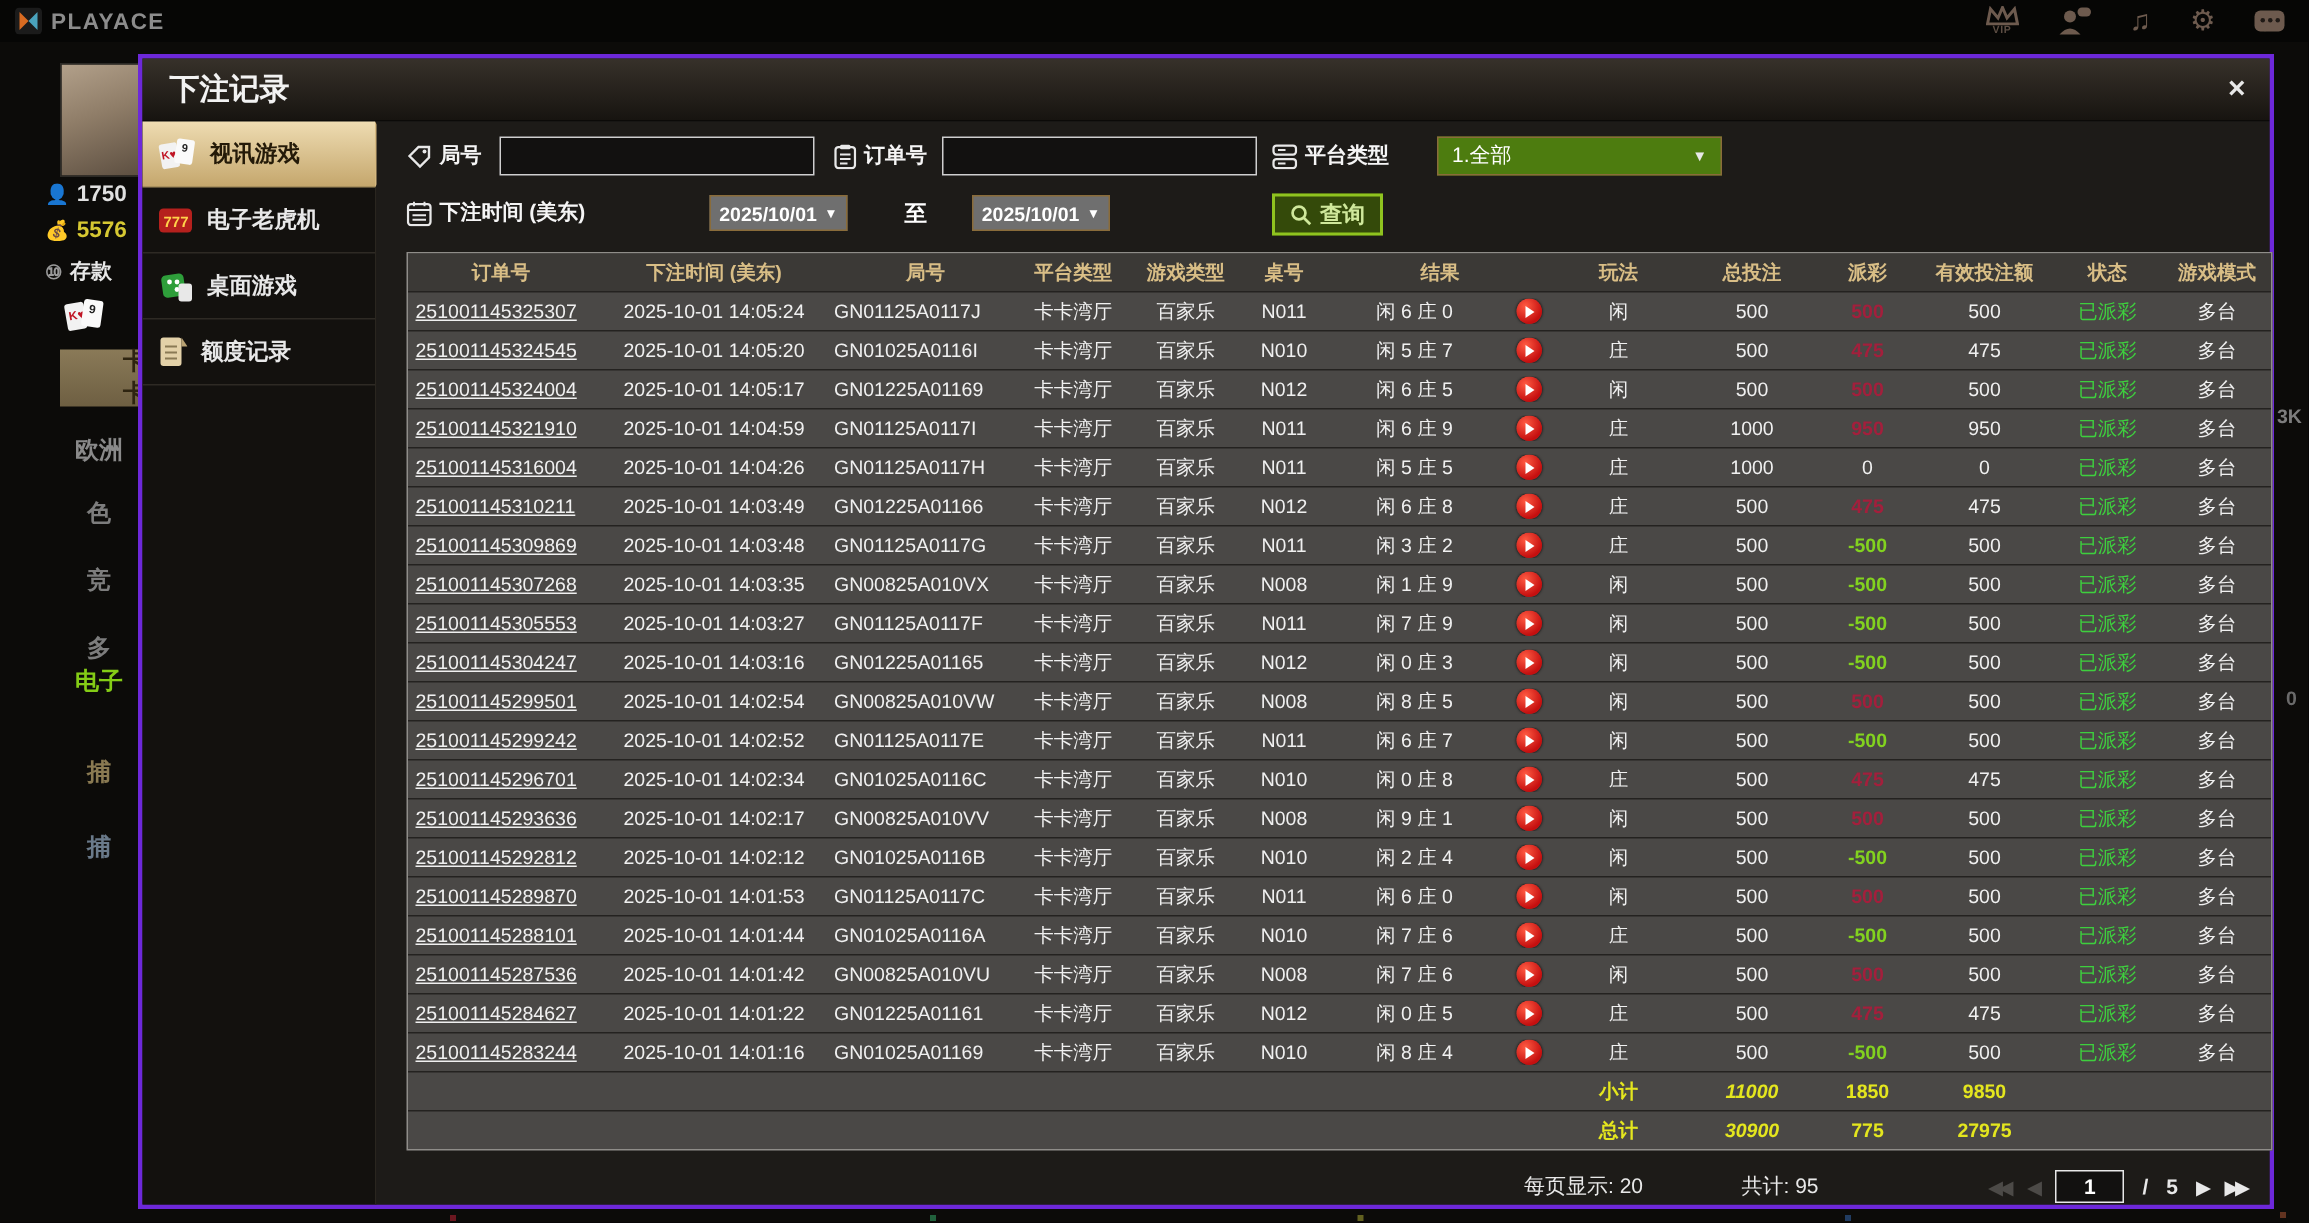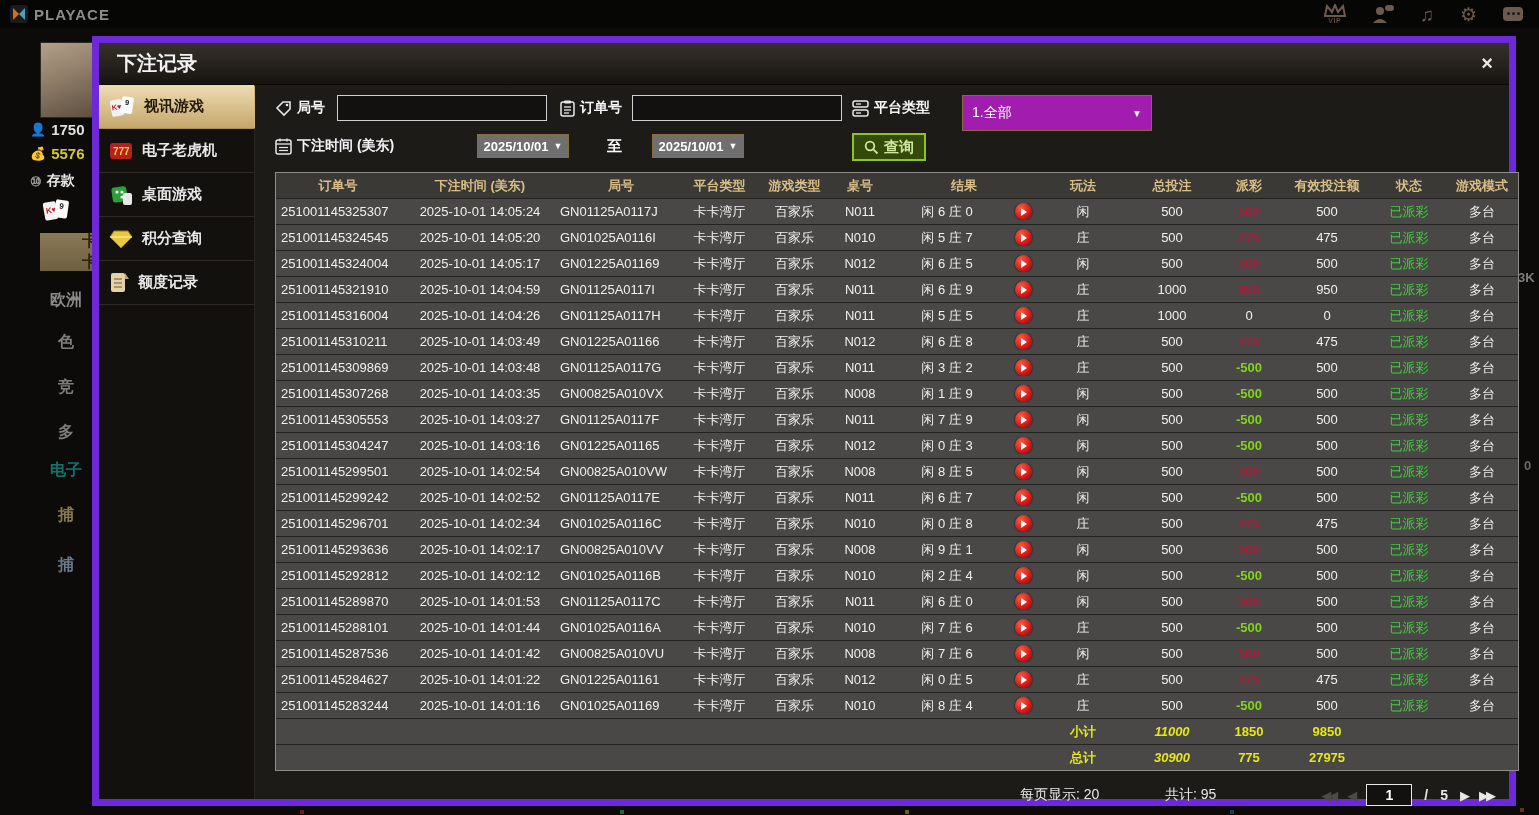--- a/index.html
+++ b/index.html
@@ -26,61 +26,61 @@
   .bg-stat { position:absolute; display:flex; align-items:center; gap:5px; font-weight:bold; font-size:15px; }
   .bg-ico { font-size:13px; color:#9a9a9a; }
   .bg-nav { position:absolute; left:40px; width:52px; text-align:center; font-weight:bold; font-size:16px; }
   .bg-navblock { position:absolute; left:40px; width:52px; height:38px; background:linear-gradient(#8a7a58,#6e5f42);
                  color:#2e2410; font-weight:bold; font-size:16px; display:flex; align-items:center; justify-content:center; }
   .bg-frag-right { position:absolute; color:#7d7d7d; font-size:13px; font-weight:bold; }
   .bg-noise { position:absolute; width:4px; height:4px; opacity:.55; }
 
   
   .modal { position:absolute; left:92px; top:36px; width:1424px; height:770px;
-           background:#1d1b18; border:7px solid #6d28d9; }
+           background:#1d1b18; border:3px solid #6d28d9; }
   .modal-titlebar { position:absolute; left:0; top:0; right:0; height:42px;
                     background:linear-gradient(#37312a,#171410); border-bottom:1px solid #0b0a08;
                     display:flex; align-items:center; }
   .modal-title { color:#f2f2f2; font-size:20px; font-weight:bold; margin-left:18px; }
   .modal-close { margin-left:auto; margin-right:16px; color:#e8e8e8; font-size:20px; font-weight:bold; cursor:pointer; }
 
   
   .tabs { position:absolute; left:0; top:42px; width:156px; bottom:0; background:#13110e; border-right:1px solid #2a261f; }
   .tab { height:44px; display:flex; align-items:center; gap:9px; padding-left:10px;
          color:#e8e8e8; font-size:15px; font-weight:bold; border-bottom:1px solid #2e2a24; cursor:pointer; position:relative; }
   .tab.active { background:linear-gradient(180deg,#eedcb2,#c5a76d); color:#241a08; border-bottom:1px solid #a8905e; }
   .tab.active::after { content:""; position:absolute; right:-14px; top:0; border-left:14px solid #d5b77e;
                        border-top:22px solid transparent; border-bottom:22px solid transparent; }
   .tab svg { flex:0 0 auto; }
 
   
   .content { position:absolute; left:156px; top:42px; right:0; bottom:0; background:#1d1b18; }
 
   .flt-label { position:absolute; display:flex; align-items:center; gap:5px; color:#f5f5f5; font-size:14px; font-weight:bold; height:26px; }
   .flt-input { position:absolute; height:26px; background:#121110; border:1px solid #cfcfcf; color:#fff; font-size:13px; padding:0 6px; outline:none; }
-  .flt-select { position:absolute; height:36px; background:#a21caf; border:1px solid #8a6c3a; color:#fff; font-size:14px;
+  .flt-select { position:absolute; height:26px; background:#4d7c0f; border:1px solid #8a6c3a; color:#fff; font-size:14px;
                 display:flex; align-items:center; padding:0 9px; cursor:pointer;justify-content:flex-end; }
   .flt-select .caret { margin-left:auto; font-size:10px; color:#e8e8e8; }
   .date-select { position:absolute; height:24px; background:#6f6f6f; border:1px solid #8a6c3a; color:#fff; font-size:13px; font-weight:bold;
                  display:flex; align-items:center; justify-content:center; gap:5px; cursor:pointer; }
   .date-select .caret { font-size:9px; }
   .to-label { position:absolute; color:#fff; font-size:15px; font-weight:bold; }
   .search-btn { position:absolute; height:28px; padding:0 10px; background:#344a0a; border:2px solid #8fc31f; color:#cfe89b;
                 font-size:15px; font-weight:bold; display:flex; align-items:center; gap:5px; cursor:pointer; }
 
   
   .btable { position:absolute; left:20px; top:87px; width:1244px; border:1px solid #8f8d89; background:#1d1b18; }
   .grid-row { display:grid; grid-template-columns:124px 160px 122px 75px 75px 56px 118px 34px 86px 92px 62px 94px 70px 76px; align-items:center; }
   .thead { background:#3b3936; height:25px; color:#d9be86; font-size:13px; font-weight:bold; }
   .thead .th { text-align:center; }
   .thead .th-0 { text-align:center; }
   .thead .th-6 { grid-column:7 / span 2; }
   .tr { height:26px; background:#4a4846; border-top:1px solid #242220; color:#f0f0f0; font-size:13px; }
   .td { text-align:center; white-space:nowrap; overflow:hidden; }
-  .c-order { text-align:left; padding-left:5px; }
+  .c-order { text-align:left; padding-left:5px;text-decoration:underline; }
   .c-time  { text-align:center; }
   .c-round { text-align:left; }
   .play-btn { display:inline-flex; align-items:center; justify-content:center; width:17px; height:17px; border-radius:50%;
               background:radial-gradient(circle at 35% 30%, #ff5a42, #c50f0f 70%); cursor:pointer; box-shadow:0 0 2px #000; }
   .play-tri { width:0; height:0; border-left:6px solid #fff; border-top:4px solid transparent; border-bottom:4px solid transparent; margin-left:2px; }
   .c-payout.win  { color:#a31f3c; font-weight:bold; }
   .c-payout.lose { color:#82d21f; font-weight:bold; }
   .c-payout.zero { color:#f0f0f0; }
   .c-status { color:#3ecf3e; }
   .totals .td { color:#e4e61e; font-weight:bold; }
@@ -168,21 +168,21 @@
         <text x="17" y="11" font-size="8" fill="#222" font-weight="bold" transform="rotate(8 20 11)">9</text>
       </svg>
     </div>
     <div class="bg-navblock" style="top:233px;padding-left:48px;">
       <span>卡卡</span>
     </div>
     <div class="bg-nav" style="top:290px; color:#8a8a8a;">欧洲</div>
     <div class="bg-nav" style="top:332px; color:#7d7d7d;">色</div>
     <div class="bg-nav" style="top:377px; color:#7d7d7d;">竞</div>
     <div class="bg-nav" style="top:422px; color:#7d7d7d;">多</div>
-    <div class="bg-nav" style="top:460px; color:#0f766e;font-family:Liberation Serif, serif;">电子</div>
+    <div class="bg-nav" style="top:444px; color:#84cc16;font-family:Liberation Serif, serif;">电子</div>
     <div class="bg-nav" style="top:505px; color:#8a7a52;">捕</div>
     <div class="bg-nav" style="top:555px; color:#6a7a8a;">捕</div>
     <div class="bg-frag-right" style="left:1518px; top:270px;">3K</div>
     <div class="bg-frag-right" style="left:1524px; top:458px; color:#6a6a6a;">0</div>
     <div class="bg-noise" style="left:300px; top:810px; background:#b23;"></div>
     <div class="bg-noise" style="left:620px; top:810px; background:#3a6;"></div>
     <div class="bg-noise" style="left:905px; top:810px; background:#aa3;"></div>
     <div class="bg-noise" style="left:1230px; top:810px; background:#36a;"></div>
     <div class="bg-noise" style="left:1520px; top:808px; background:#a53;"></div>
   </div>
@@ -212,27 +212,20 @@
       </div>
       <div class="tab">
         <svg width="24" height="22" viewBox="0 0 24 22">
           <rect x="3" y="3" width="15" height="15" rx="3" fill="#2e9e3a" transform="rotate(-8 10 10)"></rect>
           <circle cx="8" cy="8" r="1.6" fill="#fff"></circle>
             <circle cx="13" cy="13" r="1.6" fill="#fff"></circle>
             <circle cx="13" cy="8" r="1.6" fill="#fff"></circle>
           <rect x="14" y="9" width="9" height="12" rx="2" fill="#e8e8e8"></rect>
         </svg>
         <span>桌面游戏</span>
-      </div>
-      <div class="tab">
-        <svg width="24" height="20" viewBox="0 0 24 20">
-          <polygon points="5,2 19,2 23,8 12,19 1,8" fill="#e8c83c" stroke="#9a7d1a" stroke-width="1"></polygon>
-          <polyline points="1,8 23,8 " stroke="#fff3b0" stroke-width="1" fill="none"></polyline>
-        </svg>
-        <span>积分查询</span>
       </div>
       <div class="tab">
         <svg width="20" height="22" viewBox="0 0 20 22">
           <rect x="2" y="1" width="14" height="19" rx="2" fill="#e3d1a8"></rect>
           <path d="M16 1 L16 7 L20 7 Z" fill="#b9a273"></path>
           <line x1="5" y1="7" x2="13" y2="7" stroke="#8a7a55" stroke-width="1.4"></line>
           <line x1="5" y1="11" x2="13" y2="11" stroke="#8a7a55" stroke-width="1.4"></line>
           <line x1="5" y1="15" x2="13" y2="15" stroke="#8a7a55" stroke-width="1.4"></line>
         </svg>
         <span>额度记录</span>

